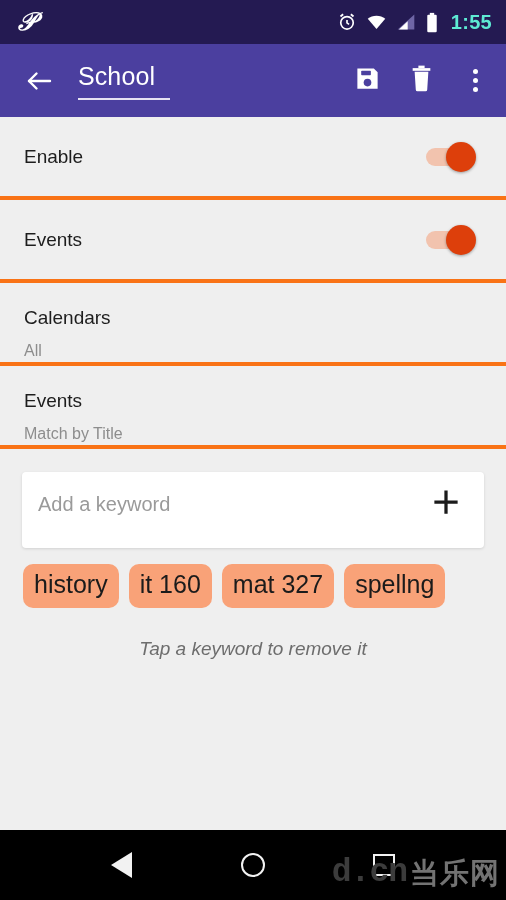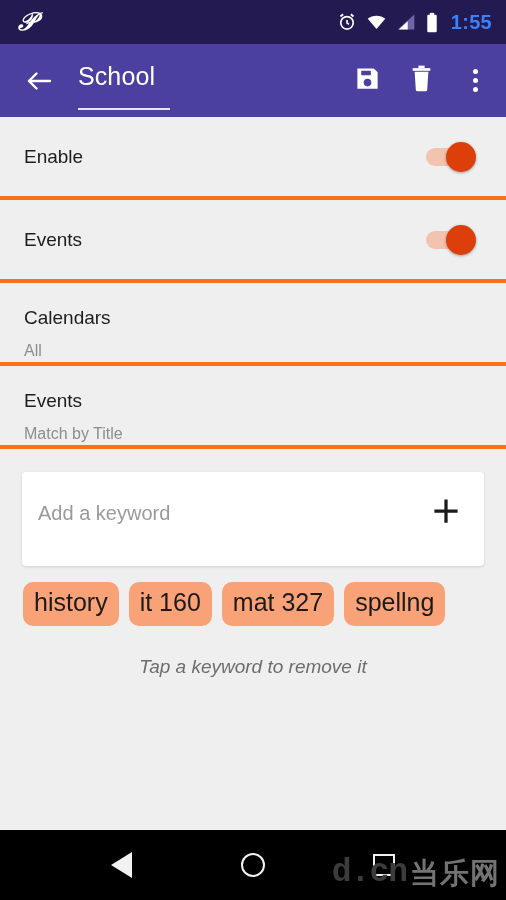--- a/index.html
+++ b/index.html
@@ -29,21 +29,21 @@
   .p-logo {
     font-family:"DejaVu Serif", serif;
     font-style:italic; font-weight:700;
     font-size:25px; line-height:1;
     color:#ffffff;
     margin-left:4px;
     transform:translateY(-1px);
   }
   .sb-time {
     font-size:20px; font-weight:700; letter-spacing:0.3px;
-    color:#3b82f6; margin-left:3px;
+    color:#5eead4; margin-left:3px;
   }
   .sb-ico { display:block; }
 
   
   .appbar {
     height:73px; flex:0 0 73px;
     background:#4b3f9f;
     display:flex; align-items:center;
     padding:0 16px 0 22px;
   }
@@ -54,21 +54,21 @@
   }
   .title-wrap {
     flex:1 1 auto;
     margin-left:22px;
     align-self:flex-start;
     margin-top:18px;
   }
   .title-field {
     display:inline-block;
     font-size:25px; color:#ffffff;
-    padding-bottom:17px;
+    padding-bottom:7px;
     border-bottom:2px solid #e6e3f2;
     min-width:92px;
     letter-spacing:0.1px;
   }
   .appbar-actions { display:flex; align-items:center; gap:24px; flex:0 0 auto; }
   .ab-btn {
     width:30px; height:30px;
     display:flex; align-items:center; justify-content:center;
   }
   .dots { display:flex; flex-direction:column; gap:4px; align-items:center; }
@@ -108,21 +108,21 @@
     background:#dd3f0b;
     box-shadow:0 1px 3px rgba(0,0,0,0.35);
   }
 
   
   .keyword-section { padding:23px 22px 0 22px; }
   .kw-card {
     background:#ffffff;
     border-radius:4px;
     box-shadow:0 1px 3px rgba(0,0,0,0.13);
-    height:94px;
+    height:76px;
     display:flex; align-items:center;
     padding:0 22px 12px 16px;
   }
   .kw-input {
     flex:1 1 auto;
     border:0; outline:0; background:transparent;
     font-family:"Liberation Sans", sans-serif;
     font-size:20px; color:#3b3b3b;
   }
   .kw-input::placeholder { color:#9a9a9a; }

